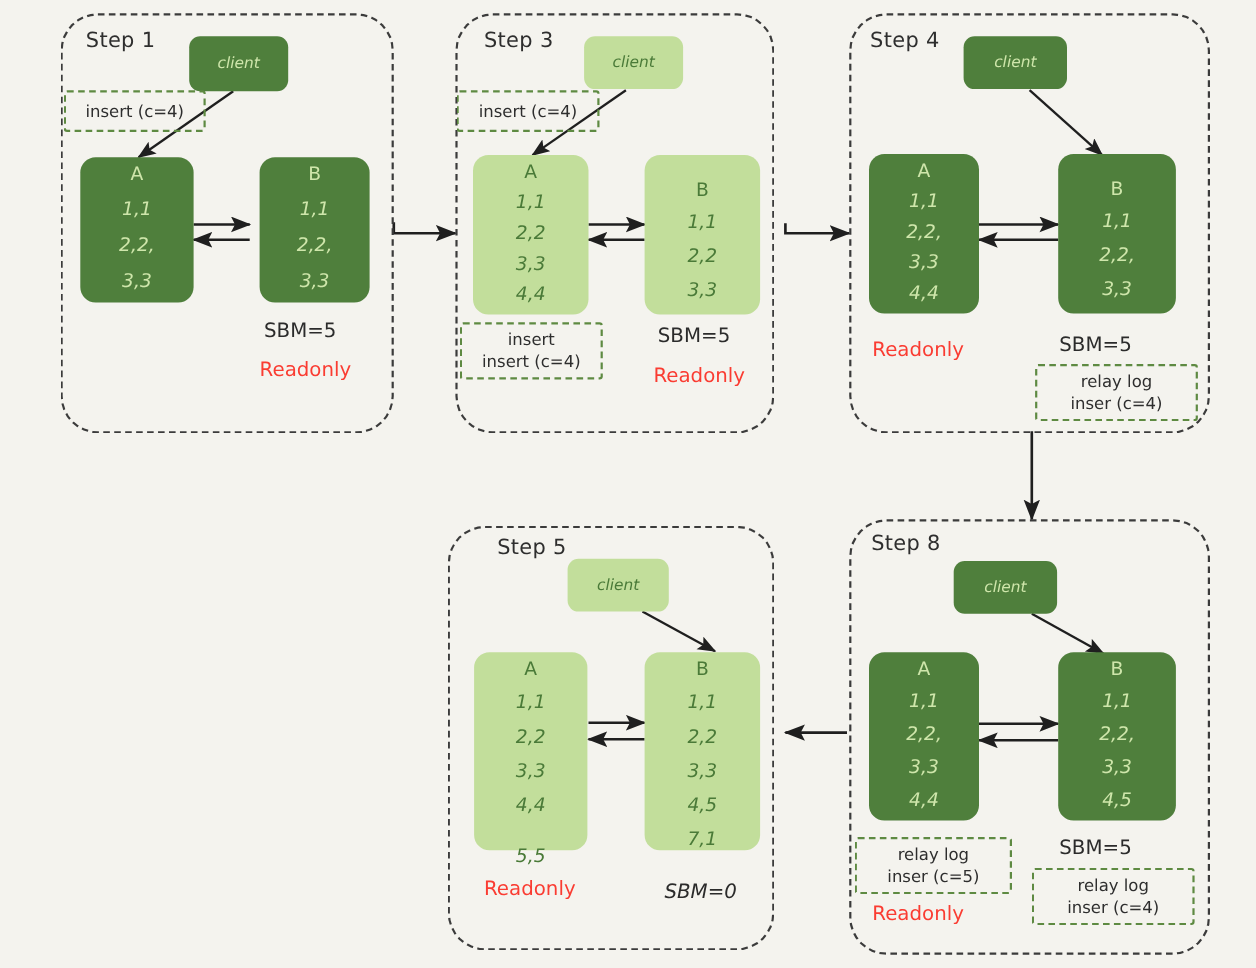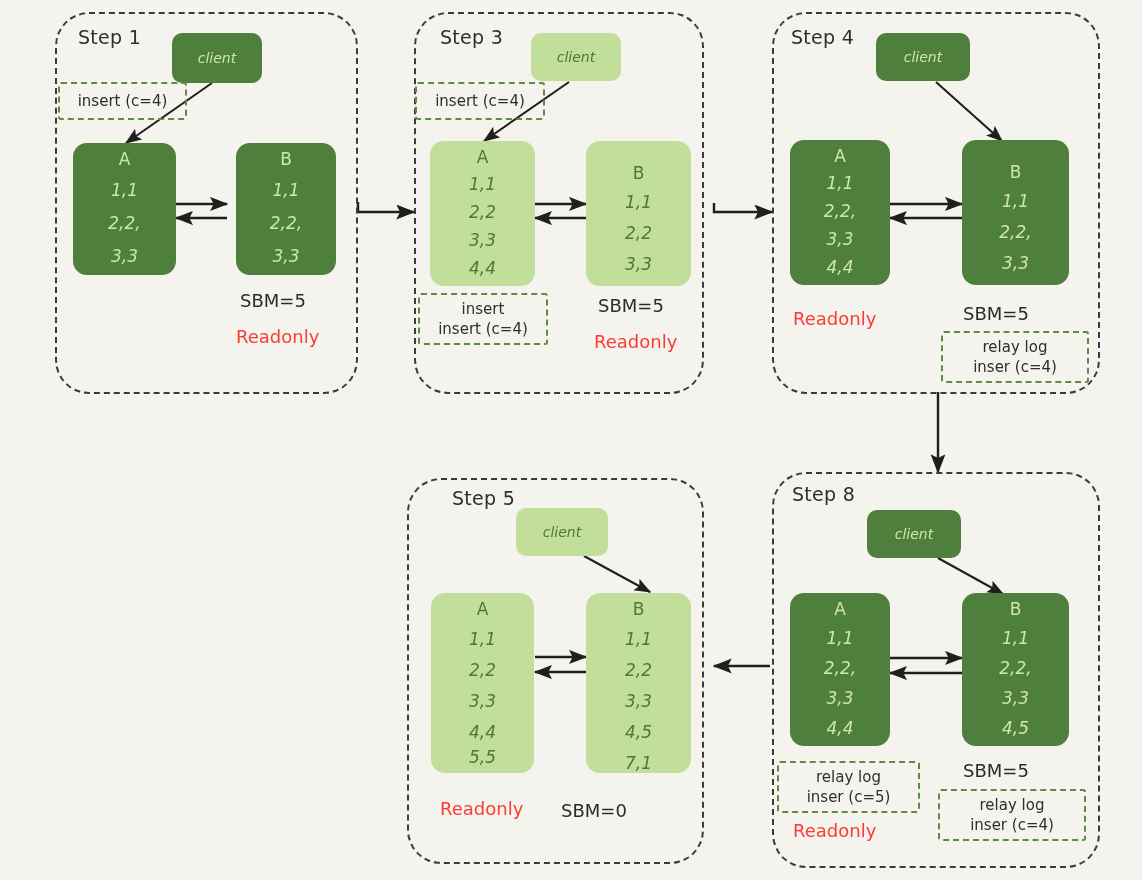--- a/index.html
+++ b/index.html
@@ -302,27 +302,27 @@
   <div class="panel-title" style="left:452px; top:487px;">Step 5</div>
 
   <div class="client light" style="left:516px; top:508px; width:92px; height:48px;">client</div>
 
   <div class="node light" style="left:431px; top:593px; width:103px; height:180px;">
     <span class="row head">A</span>
     <span class="row" style="margin-top:13px">1,1</span>
     <span class="row" style="margin-top:14px">2,2</span>
     <span class="row" style="margin-top:14px">3,3</span>
     <span class="row" style="margin-top:14px">4,4</span>
-    <span class="row" style="margin-top:8px">5,5</span>
+    <span class="row" style="margin-top:30px">5,5</span>
   </div>
   <div class="node light" style="left:586px; top:593px; width:105px; height:180px;">
     <span class="row head">B</span>
     <span class="row" style="margin-top:13px">1,1</span>
     <span class="row" style="margin-top:14px">2,2</span>
     <span class="row" style="margin-top:14px">3,3</span>
     <span class="row" style="margin-top:14px">4,5</span>
     <span class="row" style="margin-top:14px">7,1</span>
   </div>
 
   <div class="label readonly" style="left:440px; top:798px;">Readonly</div>
-  <div class="label" style="left:561px; top:800px;">SBM=0</div>
+  <div class="label" style="left:604px; top:800px;font-style:italic;">SBM=0</div>
 
 </div>
 
 </body></html>

